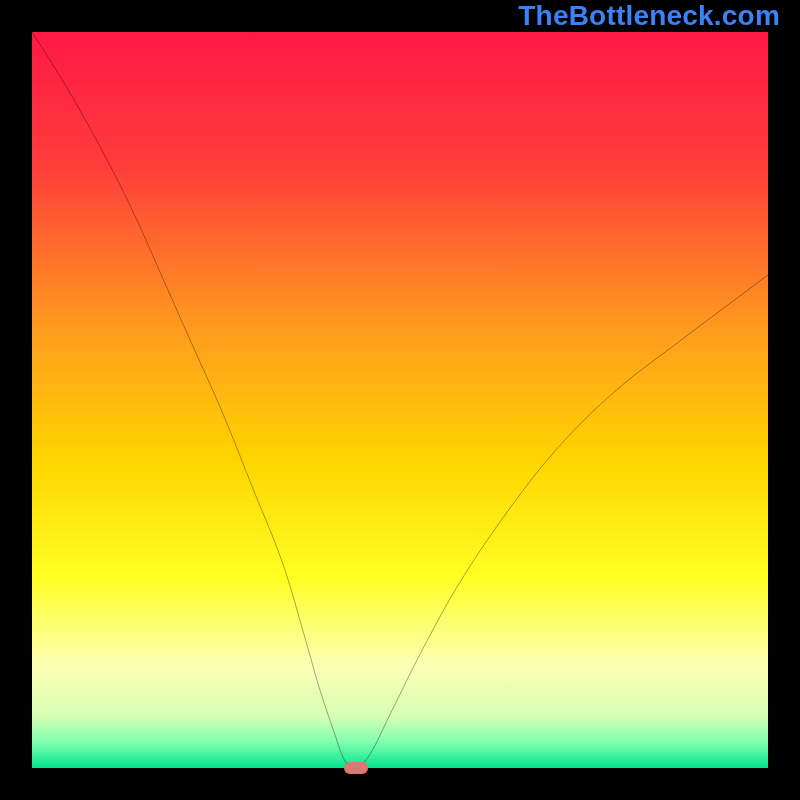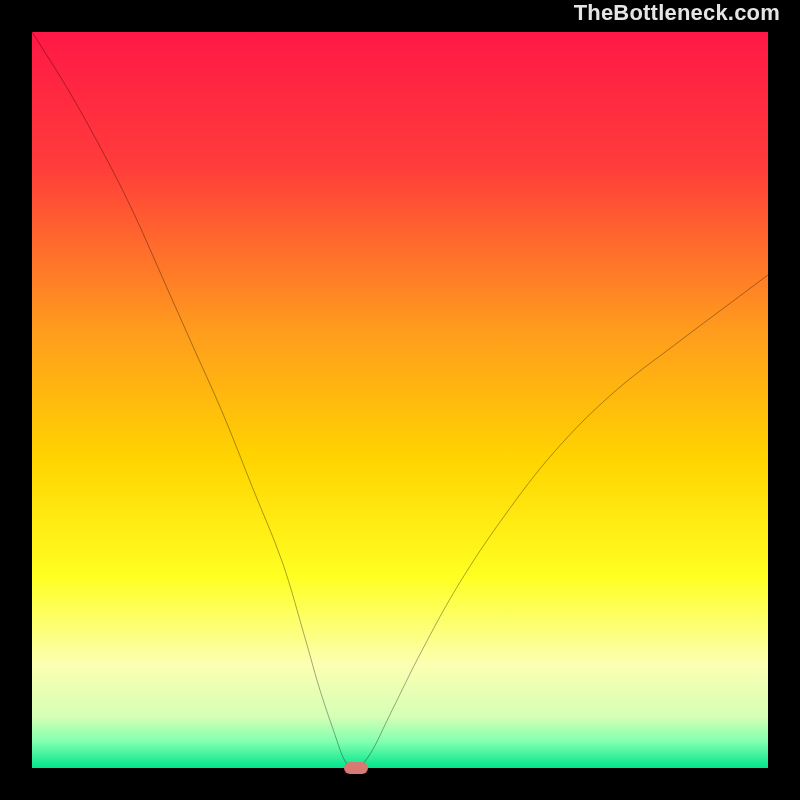--- a/index.html
+++ b/index.html
@@ -14,22 +14,22 @@
   .frame {
     position: relative;
     width: 800px;
     height: 800px;
     background: #000;
   }
   .watermark {
     position: absolute;
     top: 0;
     right: 20px;
-    color: #e5e5e5;
-    font-size: 22px;
+    color: #3b82f6;
+    font-size: 28px;
     font-weight: 600;
     letter-spacing: 0.2px;
     user-select: none;
   }
   .plot-area {
     position: absolute;
     left: 32px;
     top: 32px;
     width: 736px;
     height: 736px;

